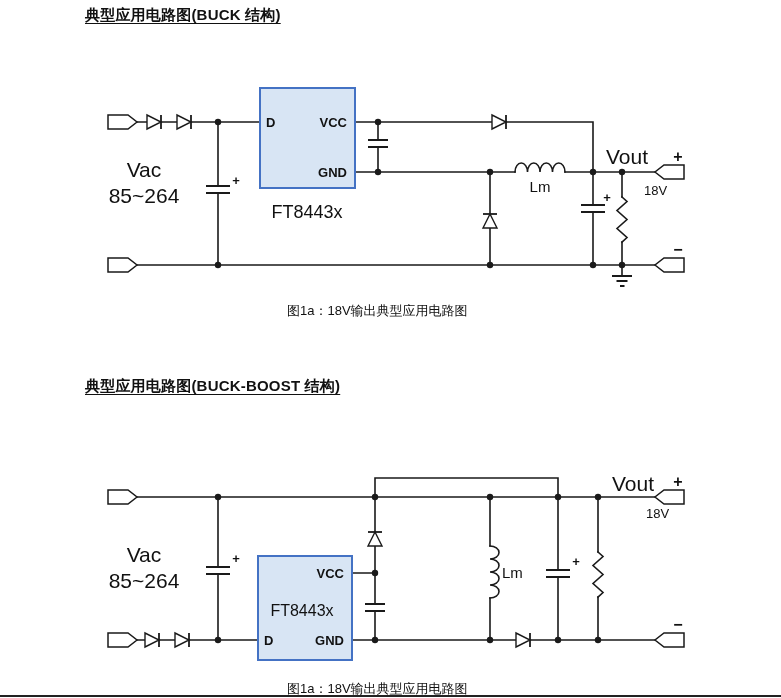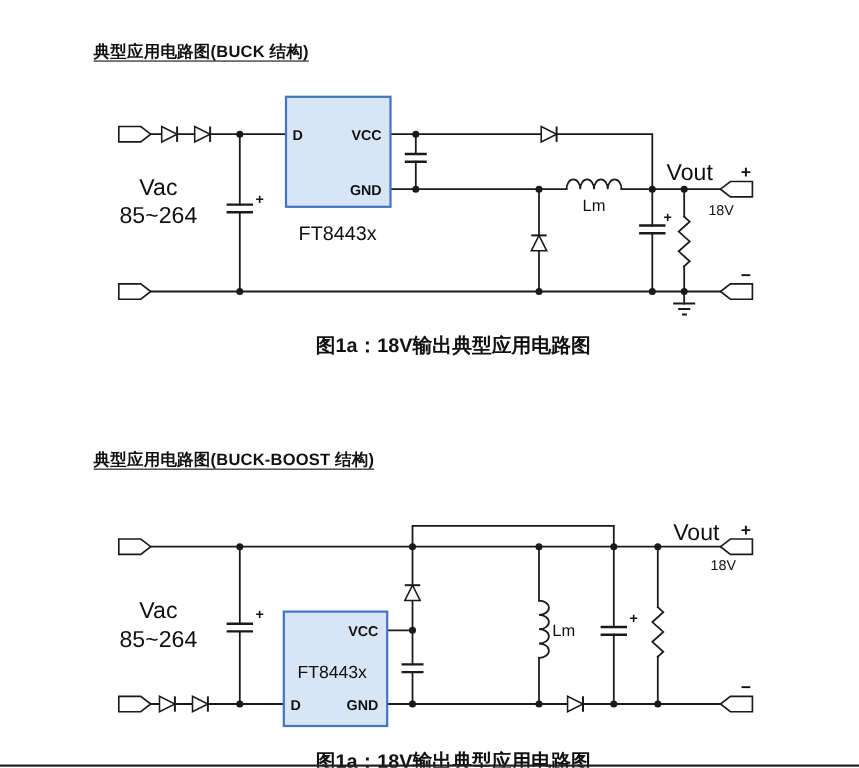--- a/index.html
+++ b/index.html
@@ -13,26 +13,25 @@
     color: #111;
   }
   .doc-title {
     position: absolute;
     font-size: 15px;
     font-weight: bold;
     text-decoration: underline;
     text-underline-offset: 3px;
     letter-spacing: 0.2px;
     white-space: nowrap;
-    margin-top: 32px;
   }
   .fig-caption {
     position: absolute;
-    font-size: 18px;
-    font-weight: bold;
+    font-size: 13px;
+    font-weight: normal;
     white-space: nowrap;
     padding-left: 39px;
   }
   .rule {
     position: absolute;
     left: 0; top: 695px;
     width: 781px; height: 2px;
     background: #222;
   }
   svg.canvas { position: absolute; left: 0; top: 0; }

